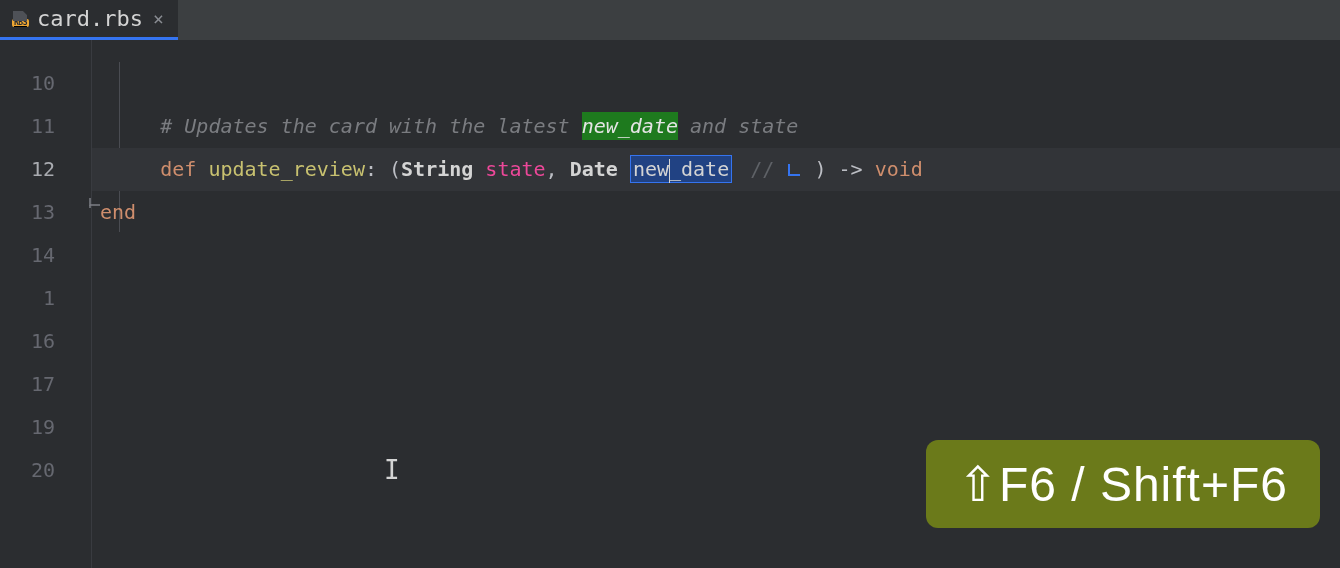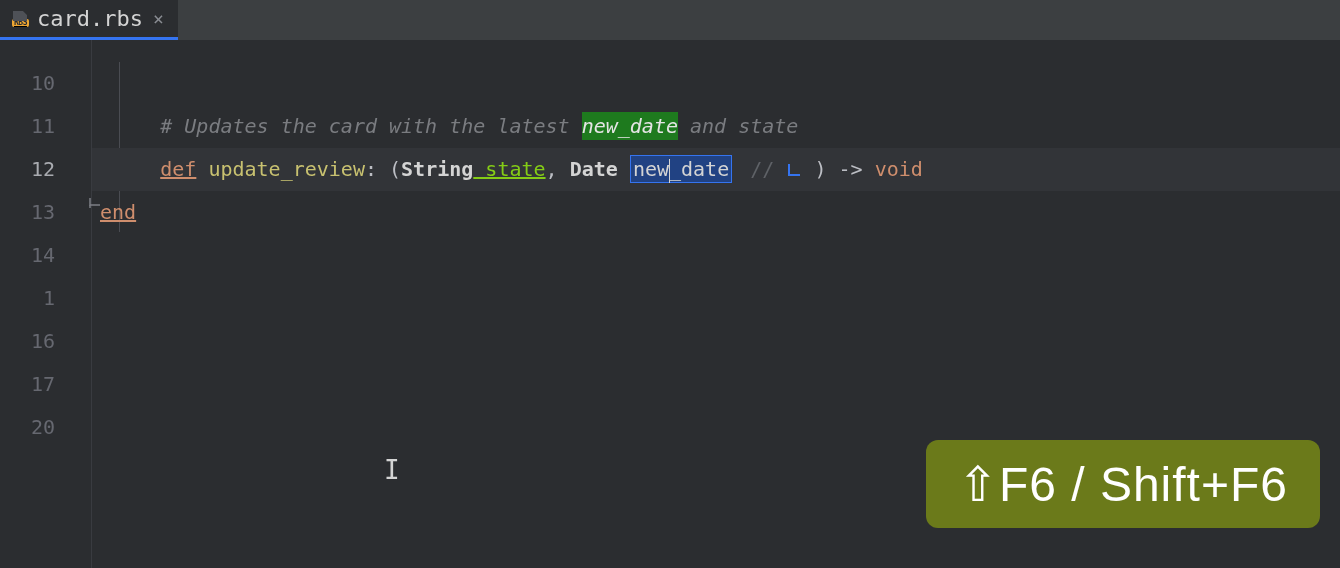--- a/index.html
+++ b/index.html
@@ -115,24 +115,24 @@
     height: 43px;
     line-height: 43px;
     white-space: pre;
     padding-left: 8px;
     position: relative;
   }
   .code-line.current {
     background: #323438;
   }
   .c-comment { color: #7a7c80; font-style: italic; }
-  .c-keyword { color: #cf8e6d; text-decoration: underline; }
+  .c-keyword { color: #cf8e6d; }
   .c-method { color: #c8c170; }
   .c-type { color: #d4d4d4; font-weight: bold; }
-  .c-param { color: #84cc16; text-decoration: underline; }
+  .c-param { color: #ec4899; }
   .c-punct { color: #bcbec4; }
   .c-void { color: #cf8e6d; }
   .highlight-usage {
     background: #1e7a1e;
     color: #e5e5e5;
     font-style: italic;
     padding: 2px 0;
   }
   .rename-box {
     background: #214283;
@@ -207,20 +207,21 @@
 <div class="editor">
   <div class="gutter" id="gutter">
     <div class="line-number">10</div>
       <div class="line-number">11</div>
       <div class="line-number active">12</div>
       <div class="line-number">13</div>
       <div class="line-number">14</div>
       <div class="line-number">1</div>
       <div class="line-number">16</div>
       <div class="line-number">17</div>
+      <div class="line-number">19</div>
       <div class="line-number">20</div>
       <div class="fold-marker">
       <svg viewBox="0 0 14 14" width="14" height="14">
           <path d="M2 2 L2 9 L12 9" fill="none" stroke="#7d7f85" stroke-width="1.5"></path>
           <path d="M2 12 L2 9" fill="none" stroke="#7d7f85" stroke-width="1.5"></path>
         </svg>
     </div>
   </div>
   <div class="fold-line"></div>
   <div class="code-area">

